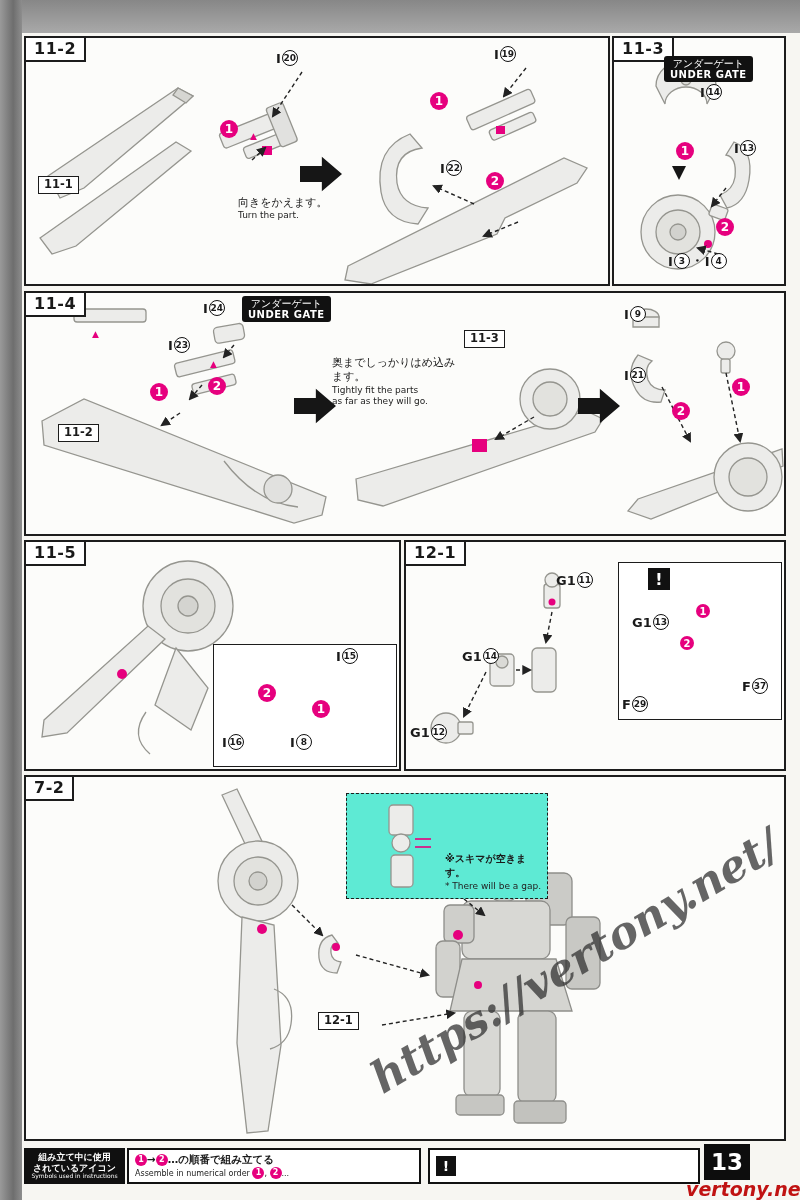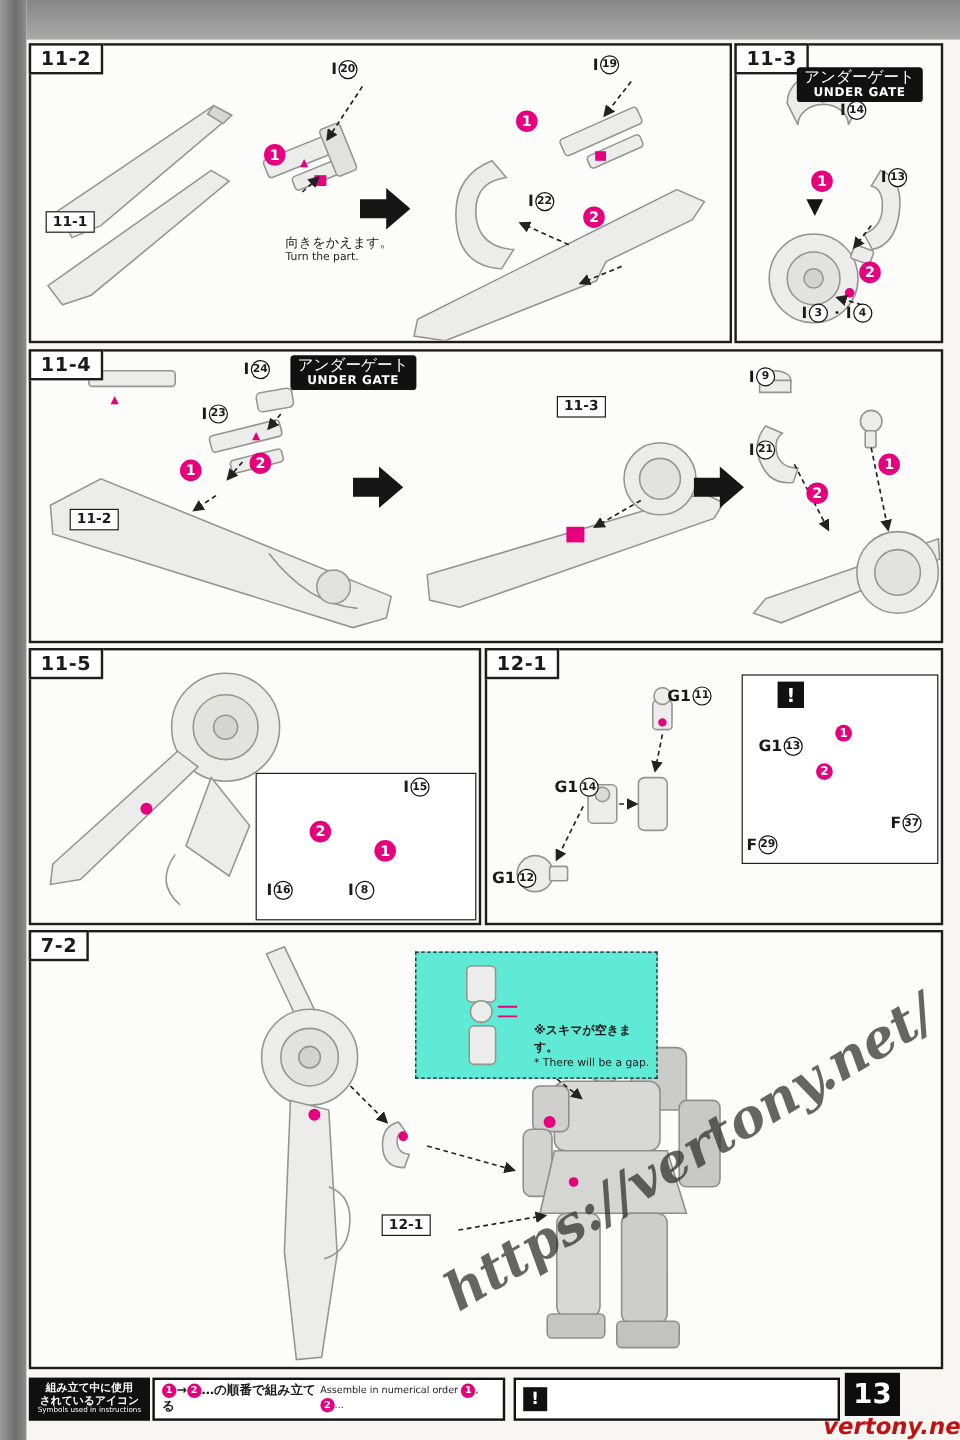--- a/index.html
+++ b/index.html
@@ -20,21 +20,21 @@
     font-size:13px;z-index:6;white-space:nowrap;}
   .circ{display:inline-flex;align-items:center;justify-content:center;width:16px;height:16px;
     border:1.6px solid #111;border-radius:50%;font-size:9px;font-weight:bold;background:#fff;box-sizing:border-box;}
   .order{position:absolute;width:18px;height:18px;border-radius:50%;background:#e6007e;color:#fff;
     font-weight:bold;font-size:12px;display:flex;align-items:center;justify-content:center;z-index:6;}
   .order.small{width:14px;height:14px;font-size:10px;}
   .mini-order{display:inline-flex;width:12px;height:12px;border-radius:50%;background:#e6007e;color:#fff;
     font-size:8px;font-weight:bold;align-items:center;justify-content:center;vertical-align:middle;}
   .ug-badge{position:absolute;background:#111;color:#fff;text-align:center;padding:2px 6px;
     border-radius:3px;line-height:1.1;z-index:6;}
-  .ug-jp{display:block;font-size:13px;}
+  .ug-jp{display:block;font-size:10px;}
   .ug-en{display:block;font-size:10px;font-weight:bold;letter-spacing:0.5px;}
   .note{position:absolute;font-size:11px;line-height:1.3;z-index:6;}
   .note .en{font-size:9px;color:#222;display:block;}
   .arrow-right{position:absolute;width:42px;height:36px;background:#161616;z-index:5;
     clip-path:polygon(0 28%,52% 28%,52% 2%,100% 50%,52% 98%,52% 72%,0 72%);}
   .pink-tri{position:absolute;color:#e6007e;font-size:9px;z-index:6;line-height:1;}
   .warn{background:#111;color:#fff;font-weight:bold;display:flex;align-items:center;
     justify-content:center;}
   .warn.box{position:absolute;width:22px;height:22px;font-size:16px;z-index:6;}
   .illus{position:absolute;z-index:2;}
@@ -44,21 +44,21 @@
   .pagenum{position:absolute;left:704px;top:1144px;width:46px;height:36px;background:#0d0d0d;
     color:#fff;font-weight:bold;font-size:23px;display:flex;align-items:center;justify-content:center;z-index:6;}
   .credit{position:absolute;left:686px;top:1178px;color:#c01212;font-weight:bold;font-style:italic;
     font-size:19px;z-index:9;}
   .legend-head{position:absolute;left:24px;top:1148px;width:101px;height:36px;background:#101010;
     color:#fff;text-align:center;z-index:6;display:flex;flex-direction:column;justify-content:center;line-height:1.15;}
   .legend-head .jp{font-size:9px;font-weight:bold;}
   .legend-head .en{font-size:6px;}
   .legend-item{position:absolute;border:2px solid #111;background:#fff;box-sizing:border-box;
     z-index:6;display:flex;align-items:center;padding:2px 6px;gap:6px;}
-  .legend-lines{display:flex;flex-direction:row;justify-content:center;line-height:1.25;}
+  .legend-lines{display:flex;flex-direction:column;justify-content:center;line-height:1.25;}
   .legend-lines .jp{font-size:10.5px;font-weight:bold;}
   .legend-lines .en{font-size:8px;}
   svg path,svg rect,svg circle,svg ellipse,svg polygon{vector-effect:non-scaling-stroke;}
 </style>
 </head>
 <body>
 
 <div class="scan">
   <div class="edge-left"></div>
   <div class="edge-top"></div>
@@ -219,20 +219,25 @@
   </div>
   <div class="callout" style="left:168px;top:337px;">
     <span>I</span>
       <span class="circ">23</span>
   </div>
   <span class="pink-tri" style="left:210px;top:360px;">▲</span>
   <div class="order" style="left:150px;top:383px;">1</div>
   <div class="order" style="left:208px;top:377px;">2</div>
   <div class="ref-label" style="left:58px;top:424px;">11-2</div>
   <div class="arrow-right" style="left:294px;top:388px;"></div>
+  <div class="note" style="left:332px;top:356px;width:130px;">
+    <span>奥までしっかりはめ込みます。</span>
+    <span class="en">Tightly fit the parts</span>
+    <span class="en">as far as they will go.</span>
+  </div>
   <div class="ref-label" style="left:464px;top:330px;">11-3</div>
   <div class="arrow-right" style="left:578px;top:388px;"></div>
   <div class="callout" style="left:624px;top:306px;">
     <span>I</span>
       <span class="circ">9</span>
   </div>
   <div class="callout" style="left:624px;top:367px;">
     <span>I</span>
       <span class="circ">21</span>
   </div>

